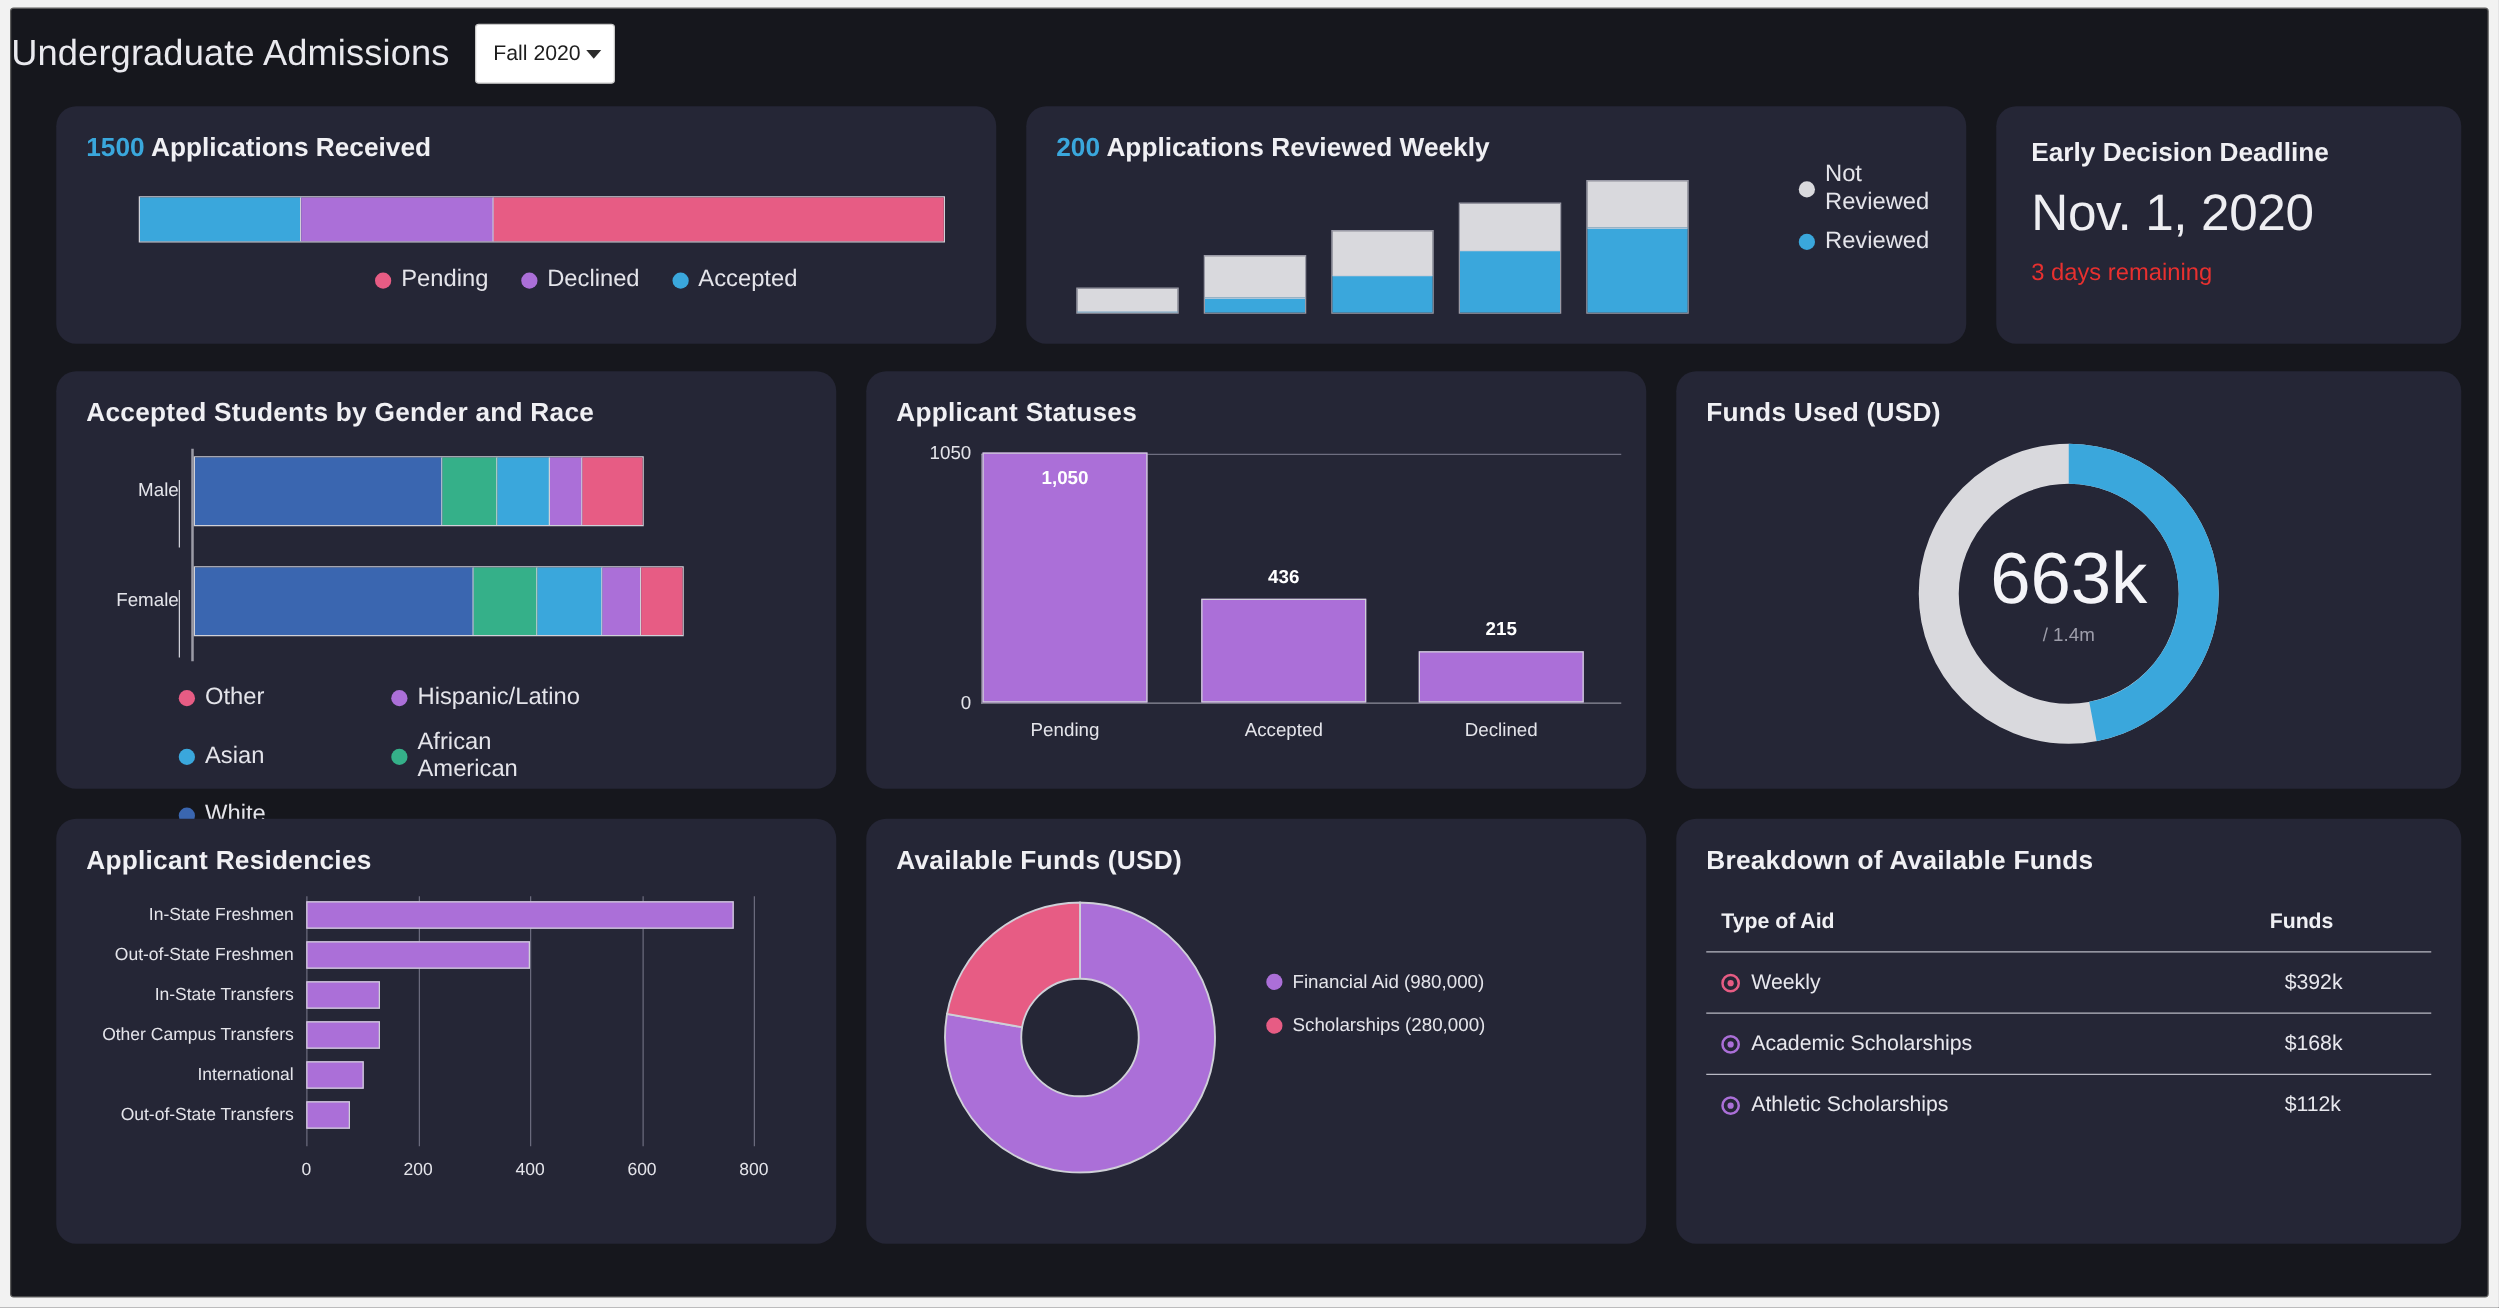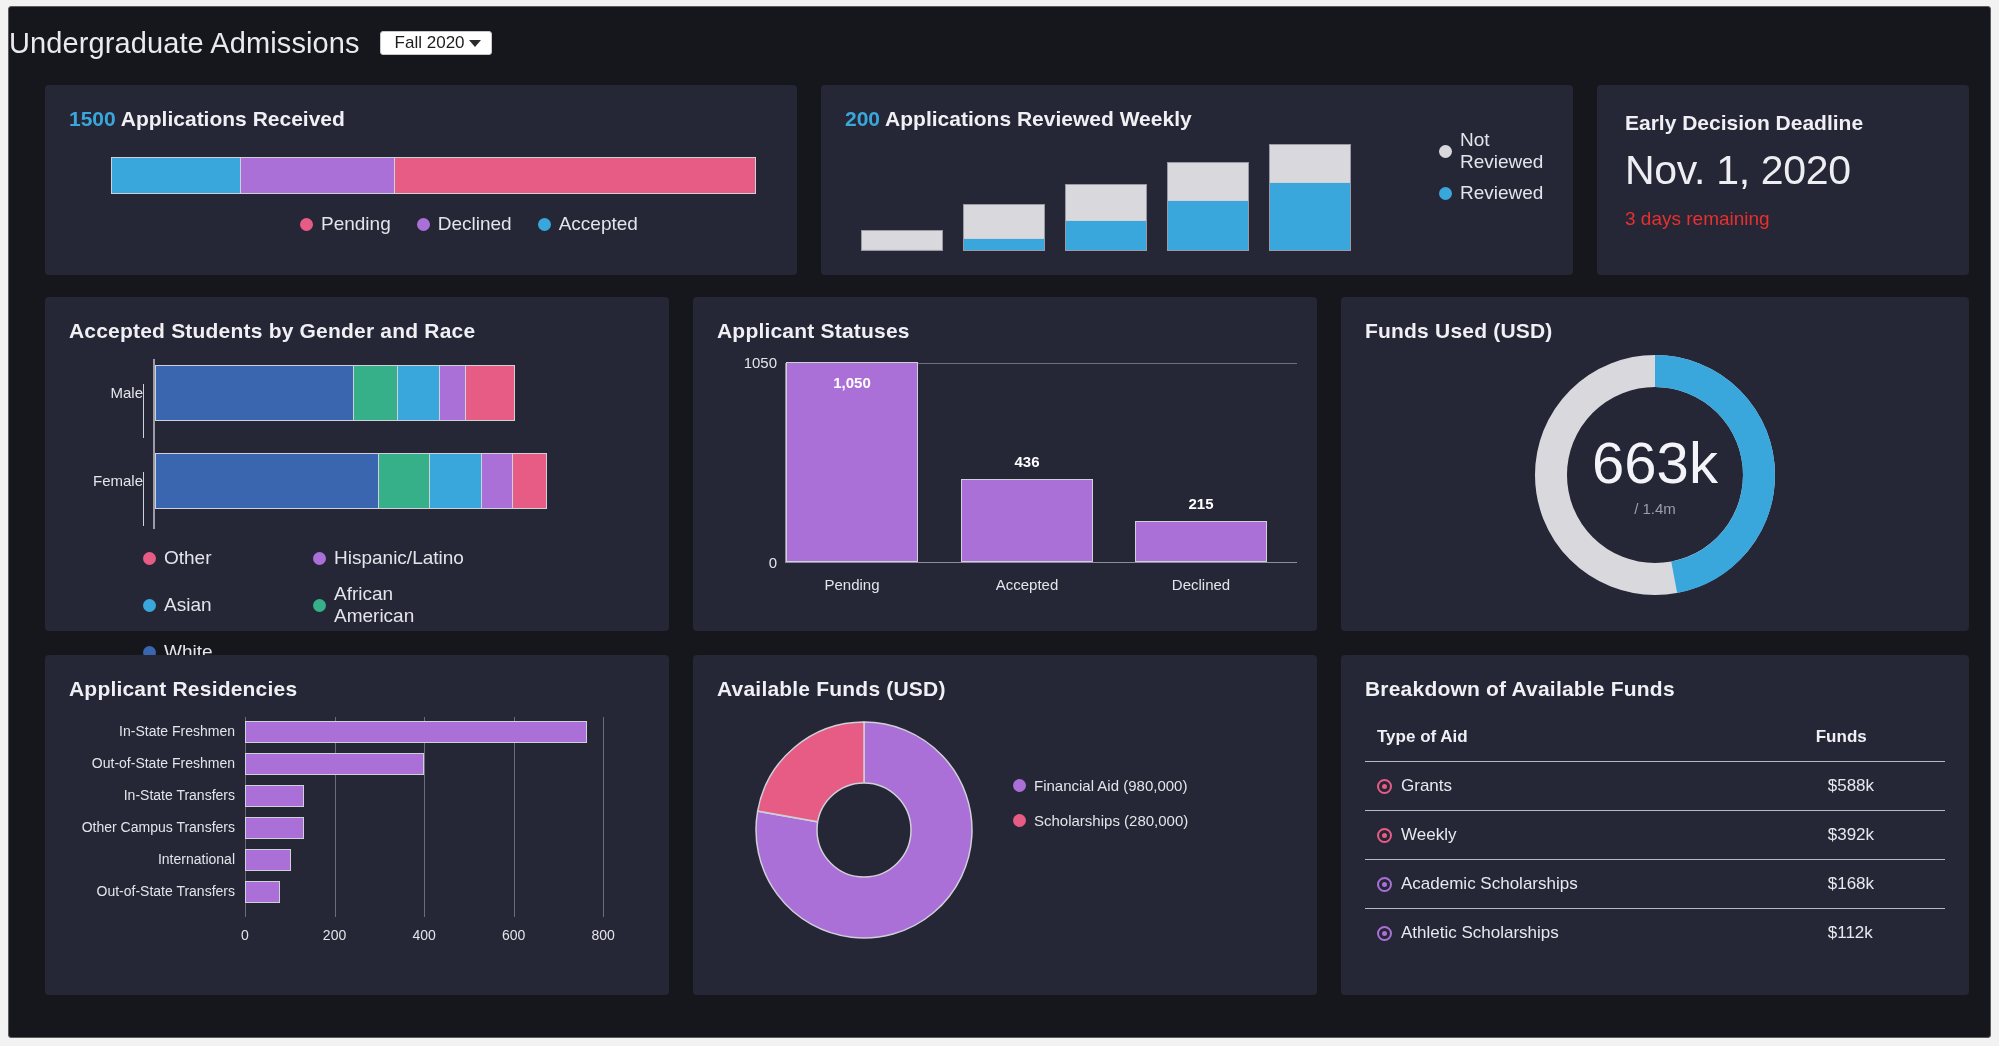--- a/index.html
+++ b/index.html
@@ -20,30 +20,30 @@
   
   #header {
     position: absolute; left: 0; top: 0; width: 100%; height: 72px;
     display: flex; align-items: center; gap: 20px;
   }
   #page-title {
     font-size: 29px; color: #e9e9ee; font-weight: 400; letter-spacing: .1px;
   }
   #season-select {
     background: #ffffff; color: #1d1d1d; border: 1px solid #c8c8c8;
-    border-radius: 3px; height: 24px; min-width: 112px;
+    border-radius: 3px; height: 48px; min-width: 112px;
     display: flex; align-items: center; justify-content: space-between;
     padding: 0 10px 0 14px; font-size: 17px; cursor: pointer;
   }
   .caret { width: 0; height: 0; border-left: 6px solid transparent;
            border-right: 6px solid transparent; border-top: 7px solid #2b2b2b; }
 
   
   .card {
-    position: absolute; background: #252636; border-radius: 4px;
+    position: absolute; background: #252636; border-radius: 16px;
     padding: 22px 24px;
   }
   .card-title {
     font-size: 21px; font-weight: bold; color: #f0f0f4; letter-spacing: .2px;
   }
   .kpi-title { font-size: 21px; font-weight: bold; color: #f0f0f4; }
   .kpi-num { color: #3aa7dc; }
 
   
   .legend { display: flex; flex-wrap: wrap; }
@@ -382,31 +382,20 @@
     <div class="card-title">Breakdown of Available Funds</div>
     <div id="bd-table">
       <table>
         <thead>
           <tr>
             <th>Type of Aid</th>
             <th class="right">Funds</th>
           </tr>
         </thead>
         <tbody id="bd-body">
-            <tr>
-              <td>
-                <div class="aid-cell">
-                  <span class="target" style="border: 2px solid rgb(231, 92, 132);">
-                    <i style="background: rgb(231, 92, 132);"></i>
-                  </span>
-                  <span>Grants</span>
-                </div>
-              </td>
-              <td>$588k</td>
-            </tr>
             <tr>
               <td>
                 <div class="aid-cell">
                   <span class="target" style="border: 2px solid rgb(231, 92, 132);">
                     <i style="background: rgb(231, 92, 132);"></i>
                   </span>
                   <span>Weekly</span>
                 </div>
               </td>
               <td>$392k</td>

